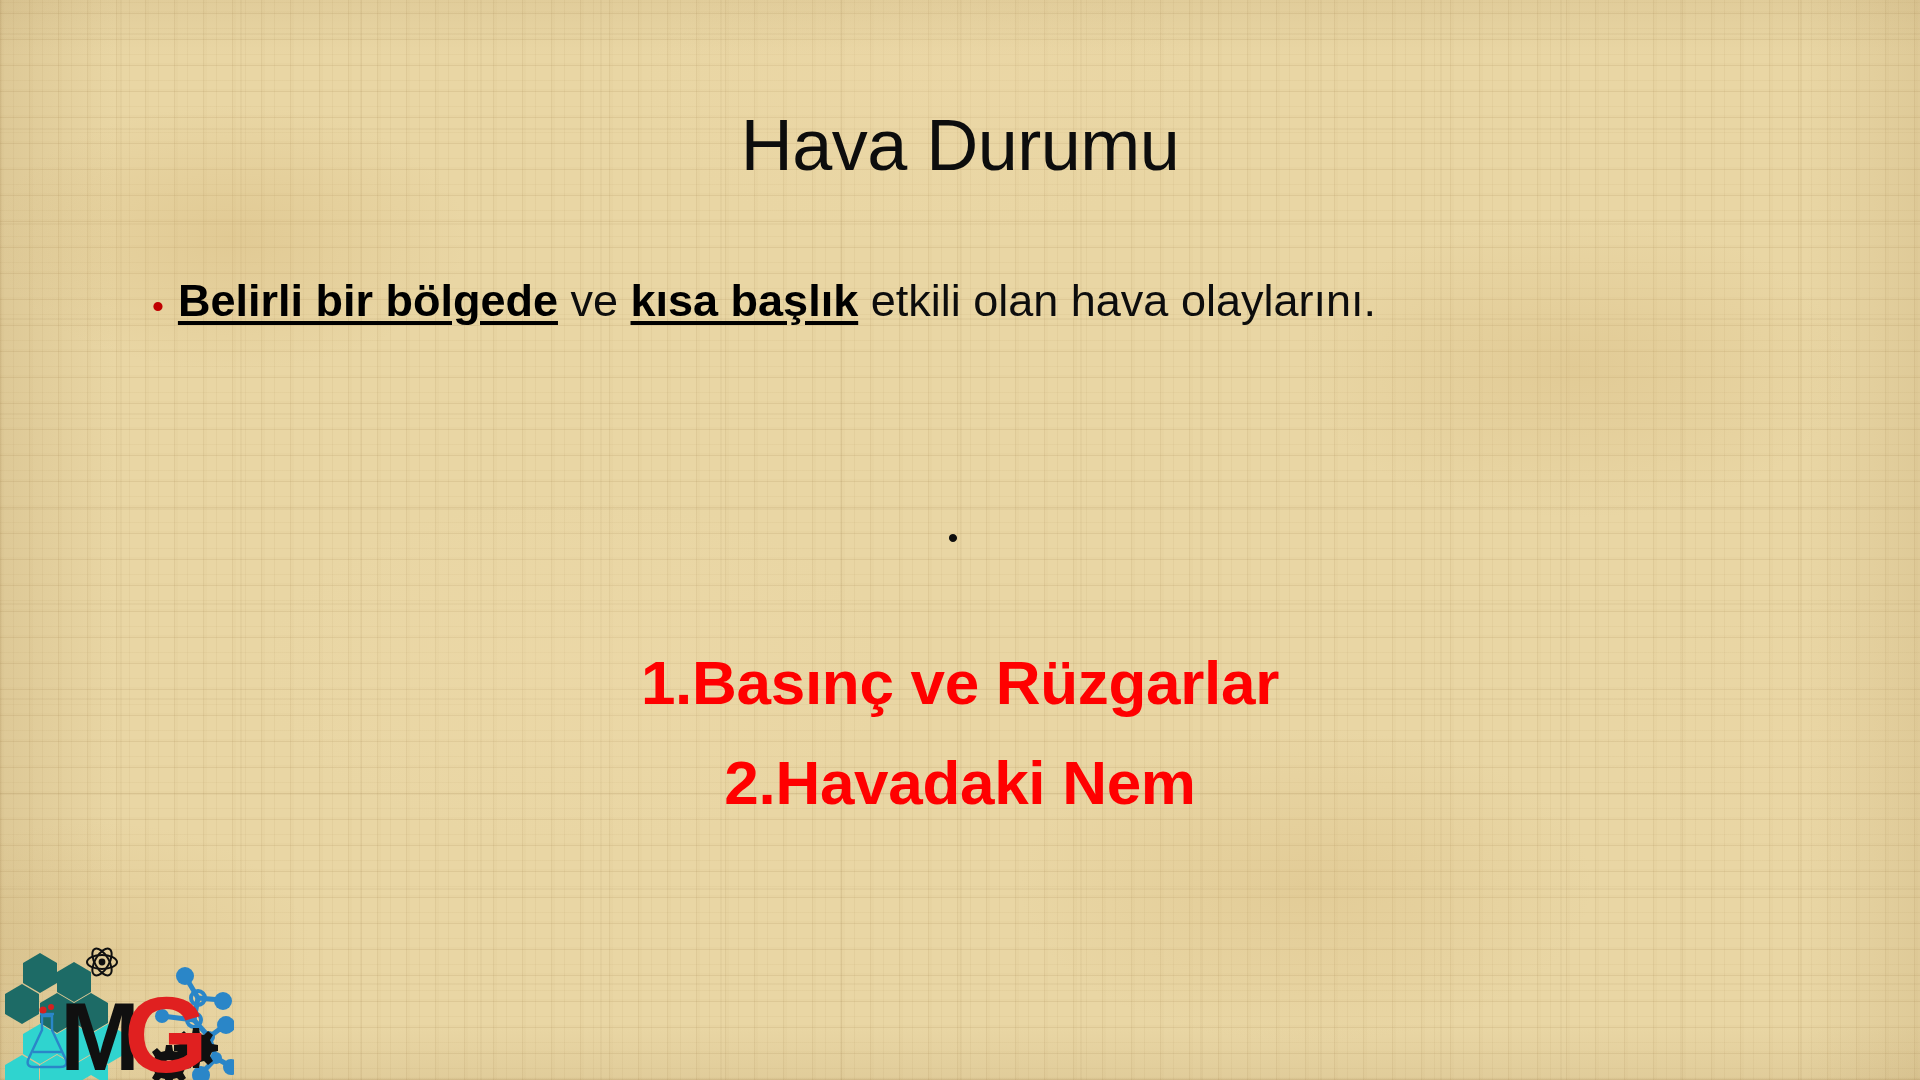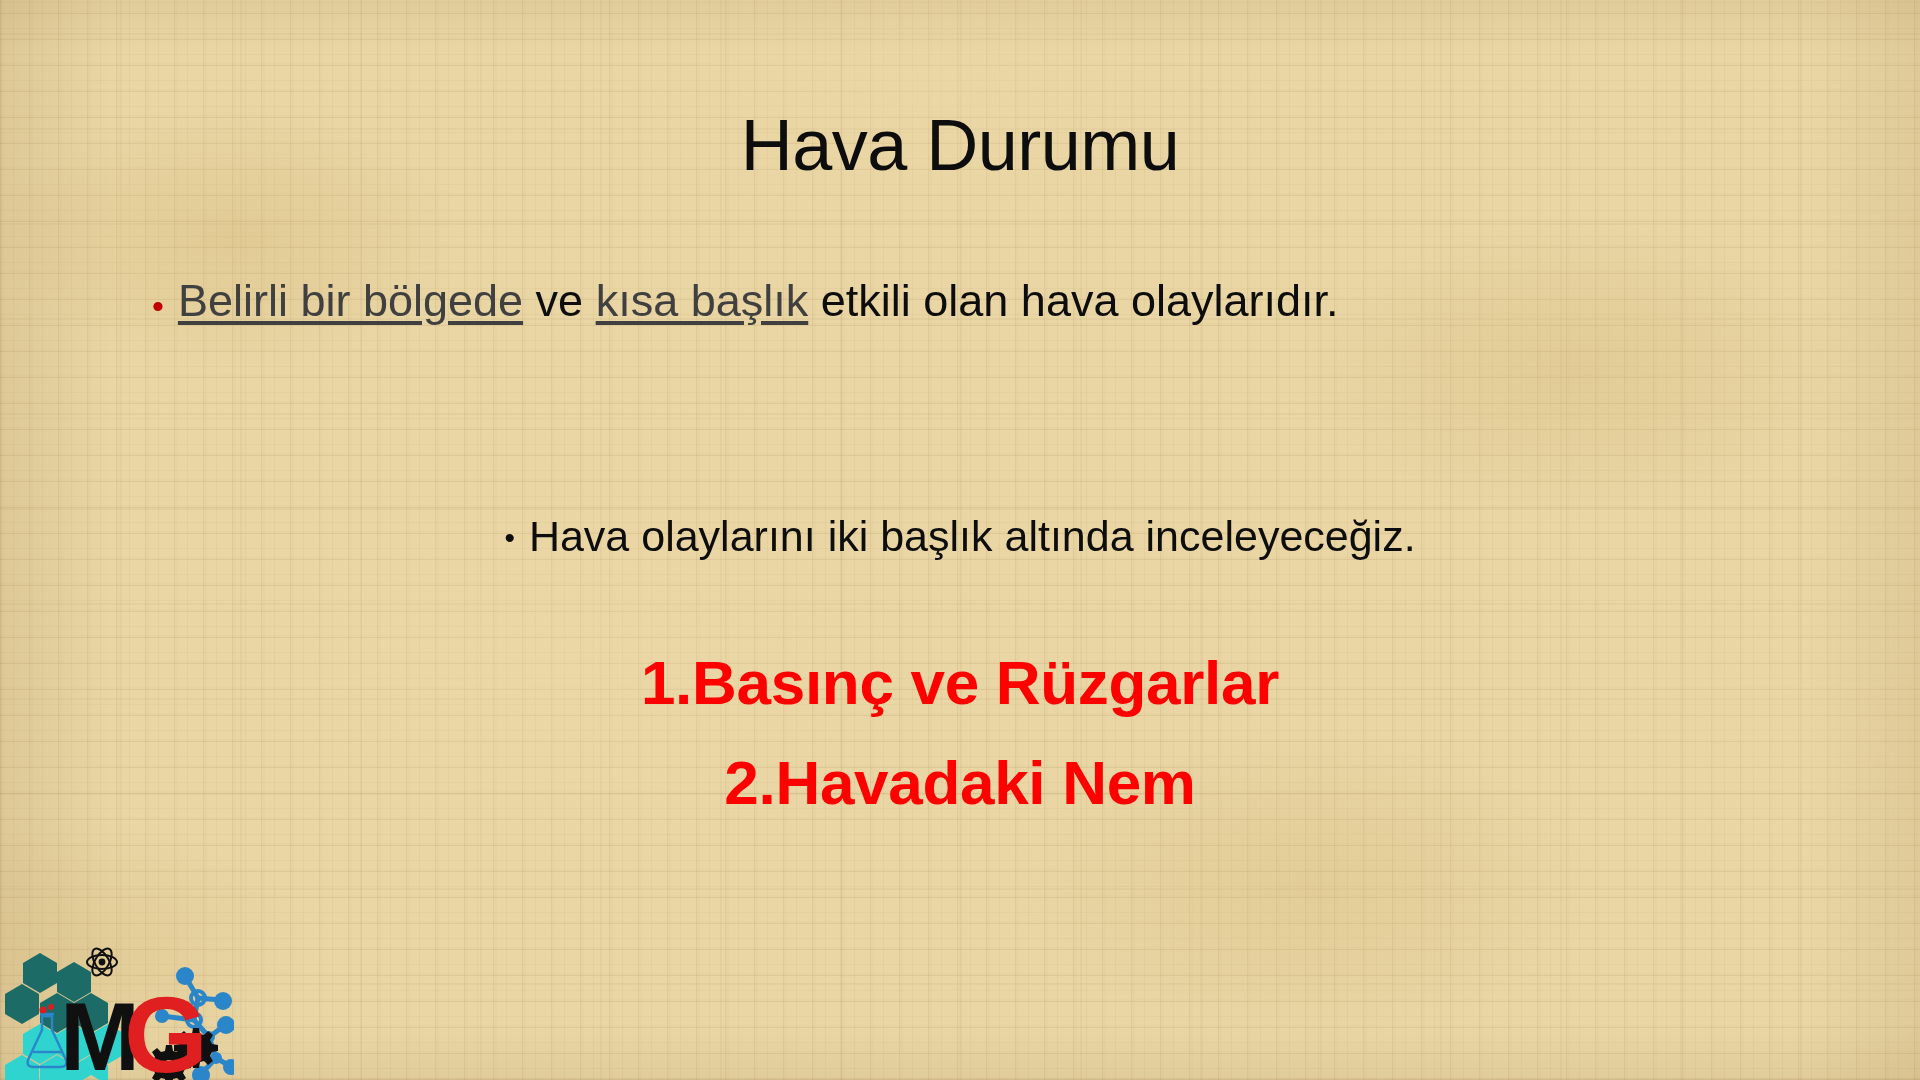--- a/index.html
+++ b/index.html
@@ -125,22 +125,22 @@
   }
   .bullet-1 .bullet-dot { padding-top: 14px; }
   .bullet-1 .btext {
     font-size: 45px;
     line-height: 1.15;
     color: #0d0d0d;
     white-space: nowrap;
   }
 
   .hl {
-    color: #404040;
-    font-weight: normal;
+    color: #000000;
+    font-weight: bold;
     text-decoration: underline;
     text-underline-offset: 5px;
   }
 
   .bullet-2 {
     top: 512px;
     left: 0;
     width: 100%;
     justify-content: center;
   }
@@ -186,26 +186,25 @@
   <div class="tex tex-blocks"></div>
   <div class="tex tex-mottle"></div>
   <div class="tex tex-vign"></div>
 
   <div class="content">
 
     <div class="title">Hava Durumu</div>
 
     <div class="bullet-row bullet-1">
       <span class="bullet-dot">•</span>
-      <span class="btext"><span class="hl">Belirli bir bölgede</span><span> ve </span><span class="hl">kısa başlık</span><span> etkili olan hava olaylarıdır.</span></span>
+      <span class="btext"><span class="hl">Belirli bir bölgede</span><span> ve </span><span class="hl">kısa başlık</span><span> etkili olan hava olaylarını.</span></span>
     </div>
 
     <div class="bullet-row bullet-2">
       <span class="bullet-dot dark">•</span>
-      <span class="btext">Hava olaylarını iki başlık altında inceleyeceğiz.</span>
     </div>
 
     <div class="redline redline-1">1.Basınç ve Rüzgarlar</div>
 
     <div class="redline redline-2">2.Havadaki Nem</div>
 
     <div class="logo">
       <svg viewBox="0 0 232 140" xmlns="http://www.w3.org/2000/svg">
 
         <g>

